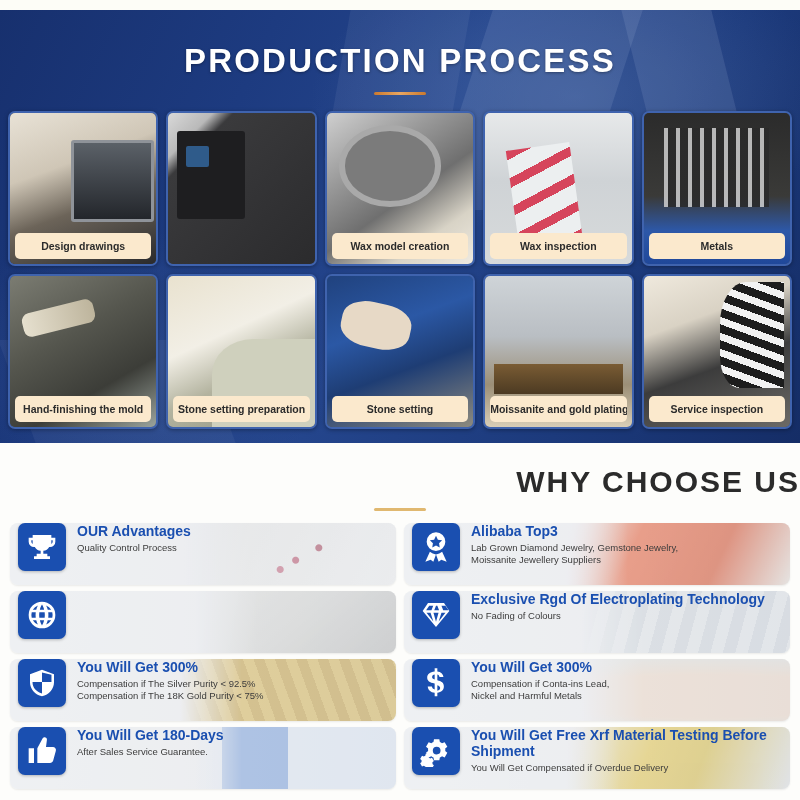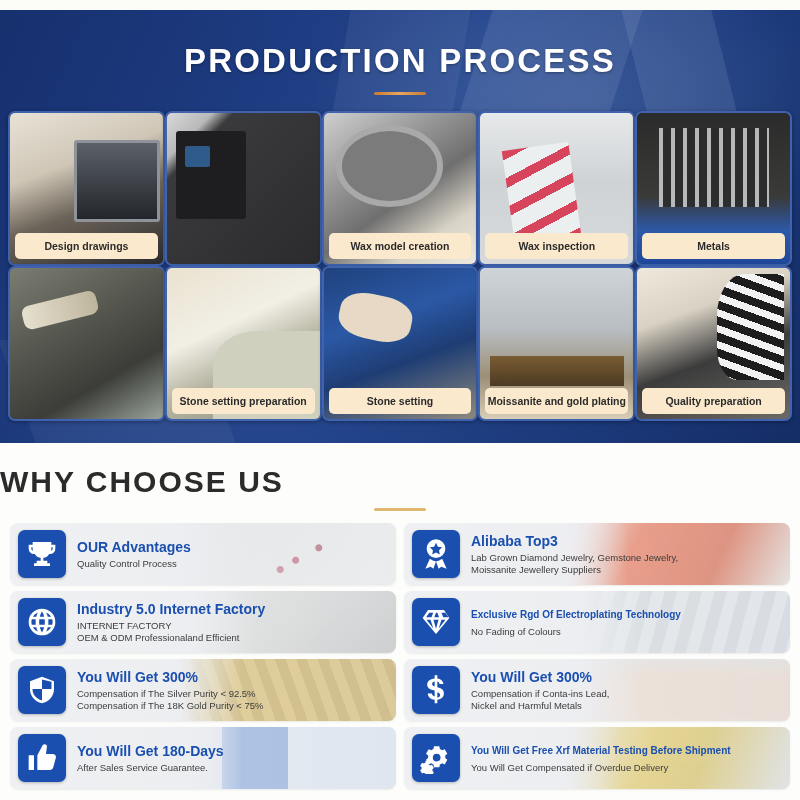--- a/index.html
+++ b/index.html
@@ -43,21 +43,21 @@
     width:52px; height:3px;
     margin:12px auto 0;
     background:linear-gradient(90deg,#c9792f,#e8a661,#c9792f);
     border-radius:2px;
   }
 
   .grid{
     position:relative;
     display:grid;
     grid-template-columns:repeat(5,1fr);
-    gap:0;
+    gap:8px;
     padding:16px 8px 0;
   }
   .card{
     position:relative;
     height:155px;
     border-radius:7px;
     border:2px solid #3f63ae;
     overflow:hidden;
     background:#44506a;
     box-shadow:0 1px 4px rgba(0,0,0,.35);
@@ -98,21 +98,21 @@
   .ph-set{background:linear-gradient(160deg,#20427e 0%,#2b58a5 35%,#1e3d74 60%,#8d8a7e 100%);}
   .ph-set::after{content:"";position:absolute;left:10%;top:18%;width:48%;height:30%;background:#e7d9c6;border-radius:40%;transform:rotate(12deg);}
   .ph-pol{background:linear-gradient(180deg,#cfd4d8 0%,#b9bec3 40%,#9c8f77 72%,#d8cdb6 100%);}
   .ph-pol::after{content:"";position:absolute;left:6%;top:58%;width:88%;height:20%;background:linear-gradient(180deg,#7a5c34,#4c3a22);}
   .ph-qc{background:linear-gradient(160deg,#efe9dd 0%,#d9d2c4 30%,#3c3c3c 58%,#6c6a66 100%);}
   .ph-qc::after{content:"";position:absolute;right:4%;top:4%;width:44%;height:70%;background:repeating-linear-gradient(20deg,#f2f2f2 0 7px,#1d1d1d 7px 15px);border-radius:40% 0 0 30%;}
 
   
   .why-section{ background:#fdfdfb; padding-top:22px; height:357px; }
   .why-title{
-    text-align:left;
+    text-align:right;
     font-size:30px;
     font-weight:bold;
     color:#2b2b2b;
     letter-spacing:2px;
   }
   .why-underline{
     width:52px; height:3px;
     margin:9px auto 0;
     background:#e0b870;
     border-radius:2px;
@@ -123,21 +123,21 @@
     gap:6px 8px;
     padding:12px 10px 0;
   }
   .feature{
     position:relative;
     height:62px;
     border-radius:8px;
     background:linear-gradient(90deg,#eef0f3 0%,#e9ebee 55%,#e2e5e9 100%);
     overflow:hidden;
     display:flex;
-    align-items:center;
+    align-items:flex-start;
     box-shadow:0 1px 2px rgba(0,0,0,.08);
   }
   .feat-bg{ position:absolute; inset:0; opacity:.55; }
   .bg-diamond{background:linear-gradient(90deg,rgba(238,240,243,1) 45%,rgba(238,240,243,0) 62%),radial-gradient(circle at 74% 60%,#b8546e 0 3px,transparent 4px),radial-gradient(circle at 80% 40%,#a8495f 0 3px,transparent 4px),radial-gradient(circle at 70% 75%,#c2667e 0 3px,transparent 4px),linear-gradient(120deg,#d8d8d8,#f2f2f2);}
   .bg-alibaba{background:linear-gradient(90deg,rgba(238,240,243,1) 42%,rgba(238,240,243,0) 58%),linear-gradient(115deg,#f0f0ef 40%,#e8603a 58%,#d8502c 80%,#e8e3dc 100%);}
   .bg-factory{background:linear-gradient(90deg,rgba(238,240,243,1) 48%,rgba(238,240,243,0) 64%),linear-gradient(140deg,#f2f2f2,#d4d4d2 70%,#bdbdbb);}
   .bg-plating{background:linear-gradient(90deg,rgba(238,240,243,1) 46%,rgba(238,240,243,0) 62%),repeating-linear-gradient(105deg,#e2e6ea 0 12px,#cfd6dd 12px 24px);}
   .bg-gold{background:linear-gradient(90deg,rgba(238,240,243,1) 44%,rgba(238,240,243,0) 60%),repeating-linear-gradient(70deg,#d8b65a 0 10px,#c39f44 10px 20px),#cdae53;}
   .bg-hands{background:linear-gradient(90deg,rgba(238,240,243,1) 46%,rgba(238,240,243,0) 62%),radial-gradient(ellipse at 78% 60%,#efd9c8 0 40%,#e3e0da 70%);}
   .bg-badges{background:linear-gradient(90deg,rgba(238,240,243,1) 48%,rgba(238,240,243,0) 60%),linear-gradient(90deg,#dfe7f5 0 55%,#7fa3dd 55% 72%,#dfe7f5 72% 100%);}
@@ -155,21 +155,21 @@
     z-index:2;
   }
   .feat-icon svg{ width:32px; height:32px; fill:#ffffff; }
   .feat-text{ position:relative; z-index:2; margin-left:11px; }
   .feat-title{
     color:#1a4fb0;
     font-size:14px;
     font-weight:bold;
     line-height:16px;
   }
-  .feat-title.two-line{ font-size:10px; }
+  .feat-title.two-line{ font-size:14px; }
   .feat-sub{
     color:#3c3c3c;
     font-size:9.5px;
     line-height:11.5px;
     margin-top:3px;
     white-space:pre-line;
   }
 </style>
 </head>
 <body>
@@ -203,36 +203,37 @@
       <div class="card">
           <div class="photo ph-inj"></div>
           <div class="caption">Wax inspection</div>
         </div>
       <div class="card">
           <div class="photo ph-mold"></div>
           <div class="caption">Metals</div>
         </div>
       <div class="card">
           <div class="photo ph-hand"></div>
+          <div class="caption">Hand-finishing the mold</div>
         </div>
       <div class="card">
           <div class="photo ph-prep"></div>
           <div class="caption">Stone setting preparation</div>
         </div>
       <div class="card">
           <div class="photo ph-set"></div>
           <div class="caption">Stone setting</div>
         </div>
       <div class="card">
           <div class="photo ph-pol"></div>
           <div class="caption">Moissanite and gold plating</div>
         </div>
       <div class="card">
           <div class="photo ph-qc"></div>
-          <div class="caption">Quality preparation</div>
+          <div class="caption">Service inspection</div>
         </div>
     </div>
   </section>
 
   <section class="why-section">
     <h2 class="why-title">WHY CHOOSE US</h2>
     <div class="why-underline"></div>
 
     <div class="features">
 
@@ -263,25 +264,20 @@
         </div>
       </div>
 
       <div class="feature">
         <div class="feat-bg bg-factory"></div>
         <div class="feat-icon">
           <svg viewBox="0 0 24 24">
               <path d="M12 2a10 10 0 1 0 0 20 10 10 0 0 0 0-20zm6.9 6h-2.6a15 15 0 0 0-1.2-3.2A8 8 0 0 1 18.9 8zM12 4.2c.6.9 1.2 2.2 1.6 3.8h-3.2c.4-1.6 1-2.9 1.6-3.8zM4.3 14a8 8 0 0 1 0-4h3a18 18 0 0 0 0 4h-3zm.8 2h2.6c.3 1.2.7 2.3 1.2 3.2A8 8 0 0 1 5.1 16zm2.6-8H5.1a8 8 0 0 1 3.8-3.2A15 15 0 0 0 7.7 8zM12 19.8c-.6-.9-1.2-2.2-1.6-3.8h3.2c-.4 1.6-1 2.9-1.6 3.8zm2-5.8h-4a16 16 0 0 1 0-4h4a16 16 0 0 1 0 4zm1.1 5.2c.5-.9.9-2 1.2-3.2h2.6a8 8 0 0 1-3.8 3.2zm1.6-5.2a18 18 0 0 0 0-4h3a8 8 0 0 1 0 4h-3z"></path>
             </svg>
         </div>
-        <div class="feat-text">
-          <div class="feat-title">Industry 5.0 Internet Factory</div>
-          <div class="feat-sub">INTERNET FACTORY
-OEM &amp; ODM Professionaland Efficient</div>
-        </div>
       </div>
 
       <div class="feature">
         <div class="feat-bg bg-plating"></div>
         <div class="feat-icon">
           <svg viewBox="0 0 24 24">
               <path d="M6 3h12l4 6-10 12L2 9l4-6zm.9 2L4.6 8.4h4L9.9 5H6.9zm5.1 0l-1.3 3.4h3.6L13 5h-1zm4.1 0l1.3 3.4h4L19 5h-2.9zM4.9 10.4L10 16.8l-2.1-6.4H4.9zm5.2 0L12 17l1.9-6.6h-3.8zm6 0L14 16.8l5.1-6.4h-3z"></path>
             </svg>
         </div>
         <div class="feat-text">

